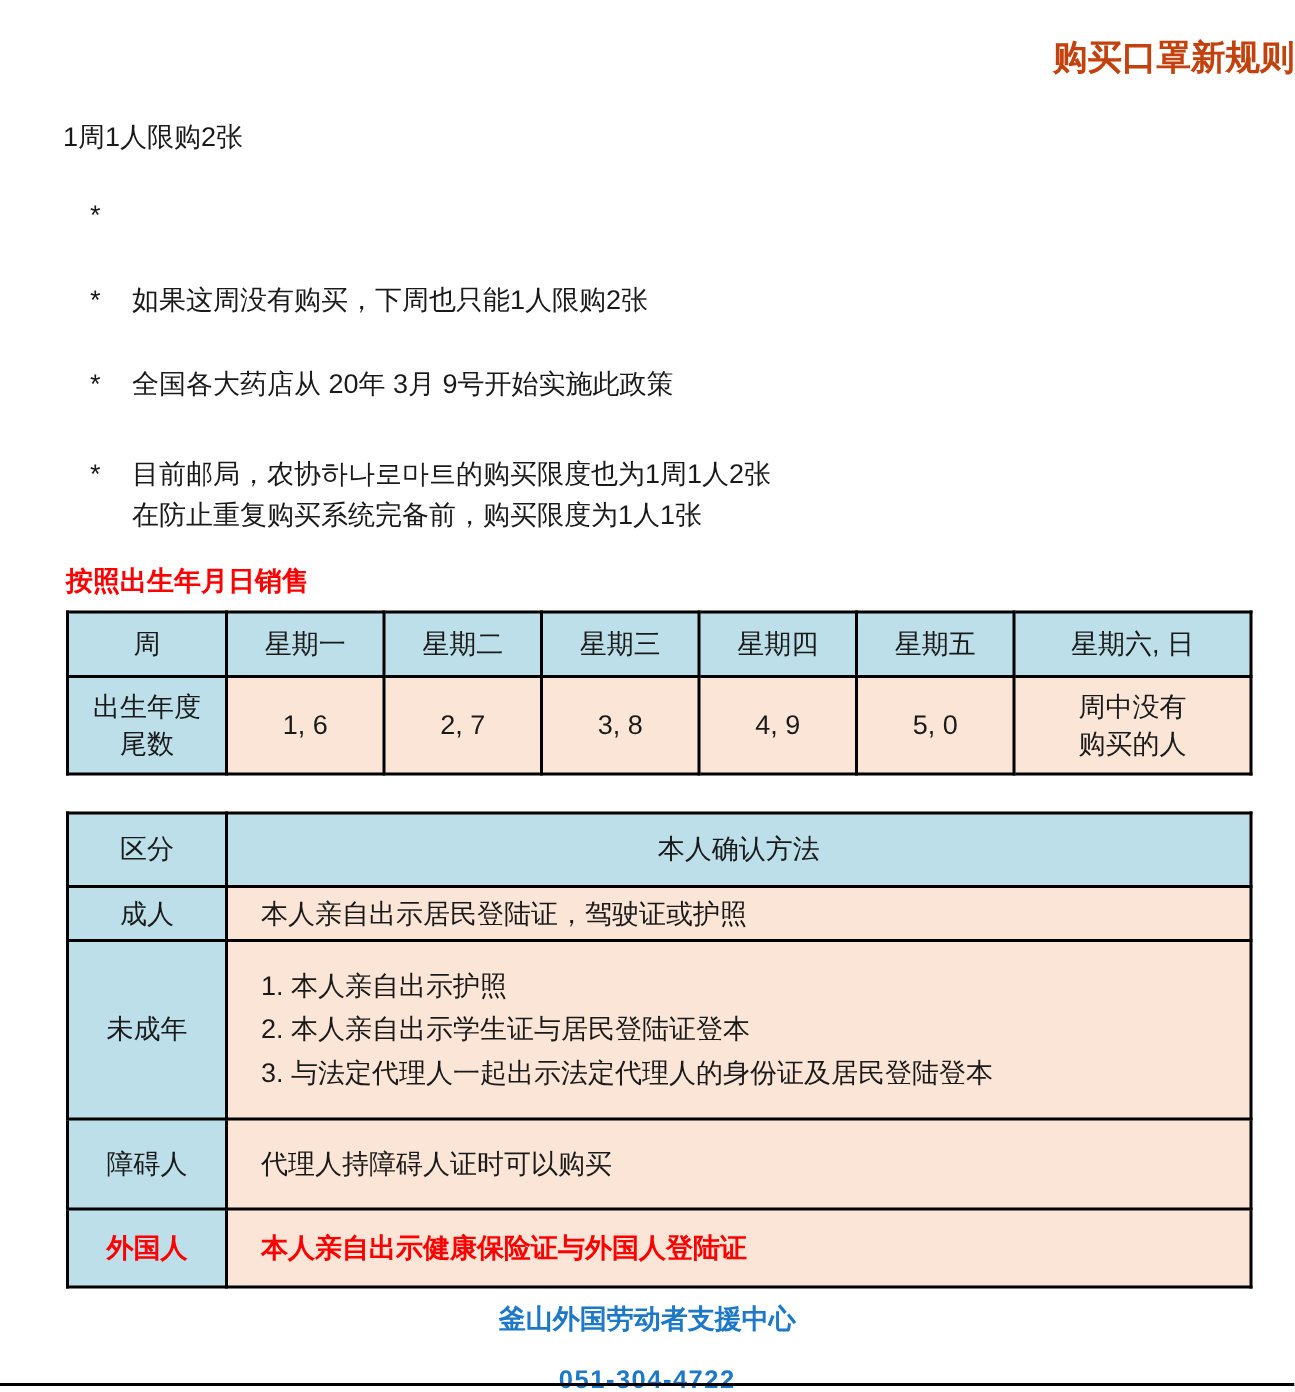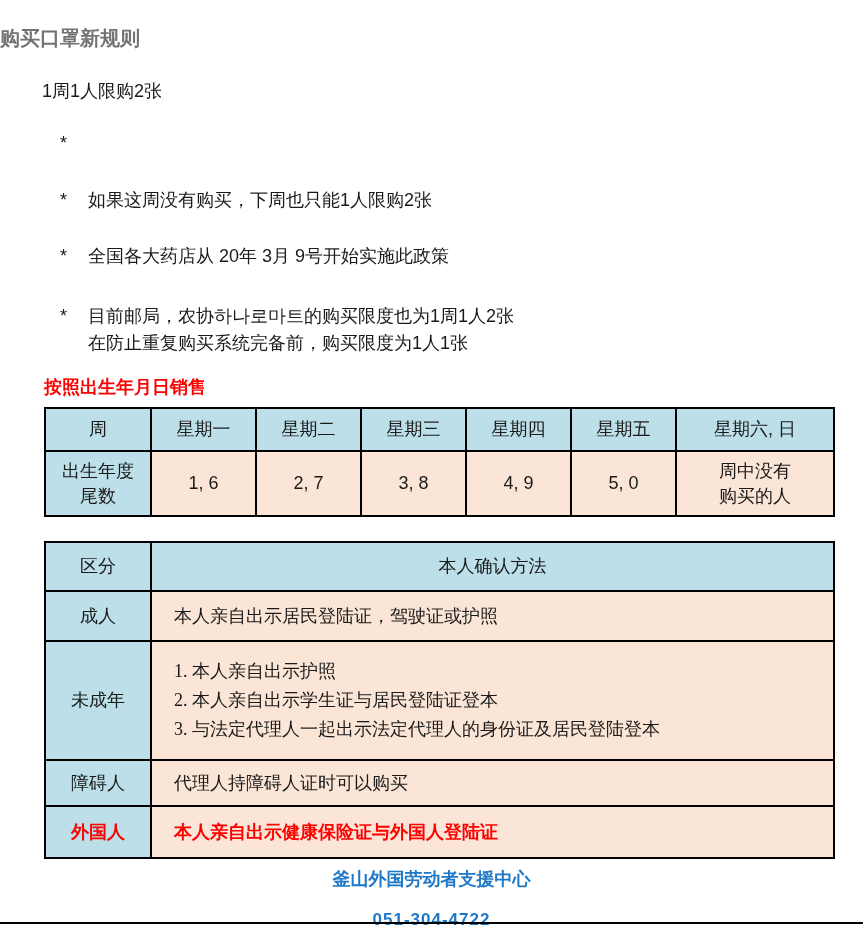--- a/index.html
+++ b/index.html
@@ -10,22 +10,22 @@
     --border_black:#000000;
   }
   *{margin:0;padding:0;box-sizing:border-box;}
   html,body{background:#ffffff;}
   body{
     width:863px;height:928px;position:relative;overflow:hidden;
     font-family:"Liberation Sans","DejaVu Sans",sans-serif;
     color:#1a1a1a;
   }
   .title{
-    padding-top:18px;text-align:left;
-    font-size:20px;font-weight:bold;line-height:40px;color:#737373;
+    padding-top:18px;text-align:right;
+    font-size:23px;font-weight:bold;line-height:40px;color:#c2410c;
   }
   .intro{
     margin:22px 0 0 42px;font-size:18px;line-height:22px;
   }
   .bullet{
     margin-left:60px;font-size:18px;line-height:27px;display:flex;
   }
   .b1{margin-top:28px;}
   .b2{margin-top:30px;}
   .b3{margin-top:29px;}
@@ -42,26 +42,26 @@
   }
   td,th{
     border:2px solid var(--border_black,#000);
     font-weight:normal;text-align:center;vertical-align:middle;
     line-height:25px;
   }
   .hdr{background:var(--header_blue,#BCDFE9);}
   .data{background:var(--cell_peach,#FBE5D6);}
   .t1 .row-head{height:43px;}
   .t1 .row-data{height:65px;}
-  .t2{margin-top:24px;font-family:Liberation Serif, serif;}
+  .t2{margin-top:24px;}
   .t2 .content{text-align:left;padding-left:22px;padding-right:10px;}
   .t2 .r-header{height:49px;}
-  .t2 .r-adult{height:50px;}
+  .t2 .r-adult{height:36px;}
   .t2 .r-minor{height:119px;}
-  .t2 .r-disabled{height:46px;}
+  .t2 .r-disabled{height:60px;}
   .t2 .r-foreigner{height:52px;}
   .red-text{color:var(--accent_red,#FF0000);font-weight:bold;}
   .minor-list div{line-height:29px;}
   .footer-name{
     margin-top:8px;text-align:center;font-size:18px;font-weight:bold;
     color:var(--footer_blue,#1E78C8);
   }
   .footer-phone{
     margin-top:19px;text-align:center;font-size:17px;font-weight:bold;
     letter-spacing:1px;color:var(--footer_blue,#1E78C8);

